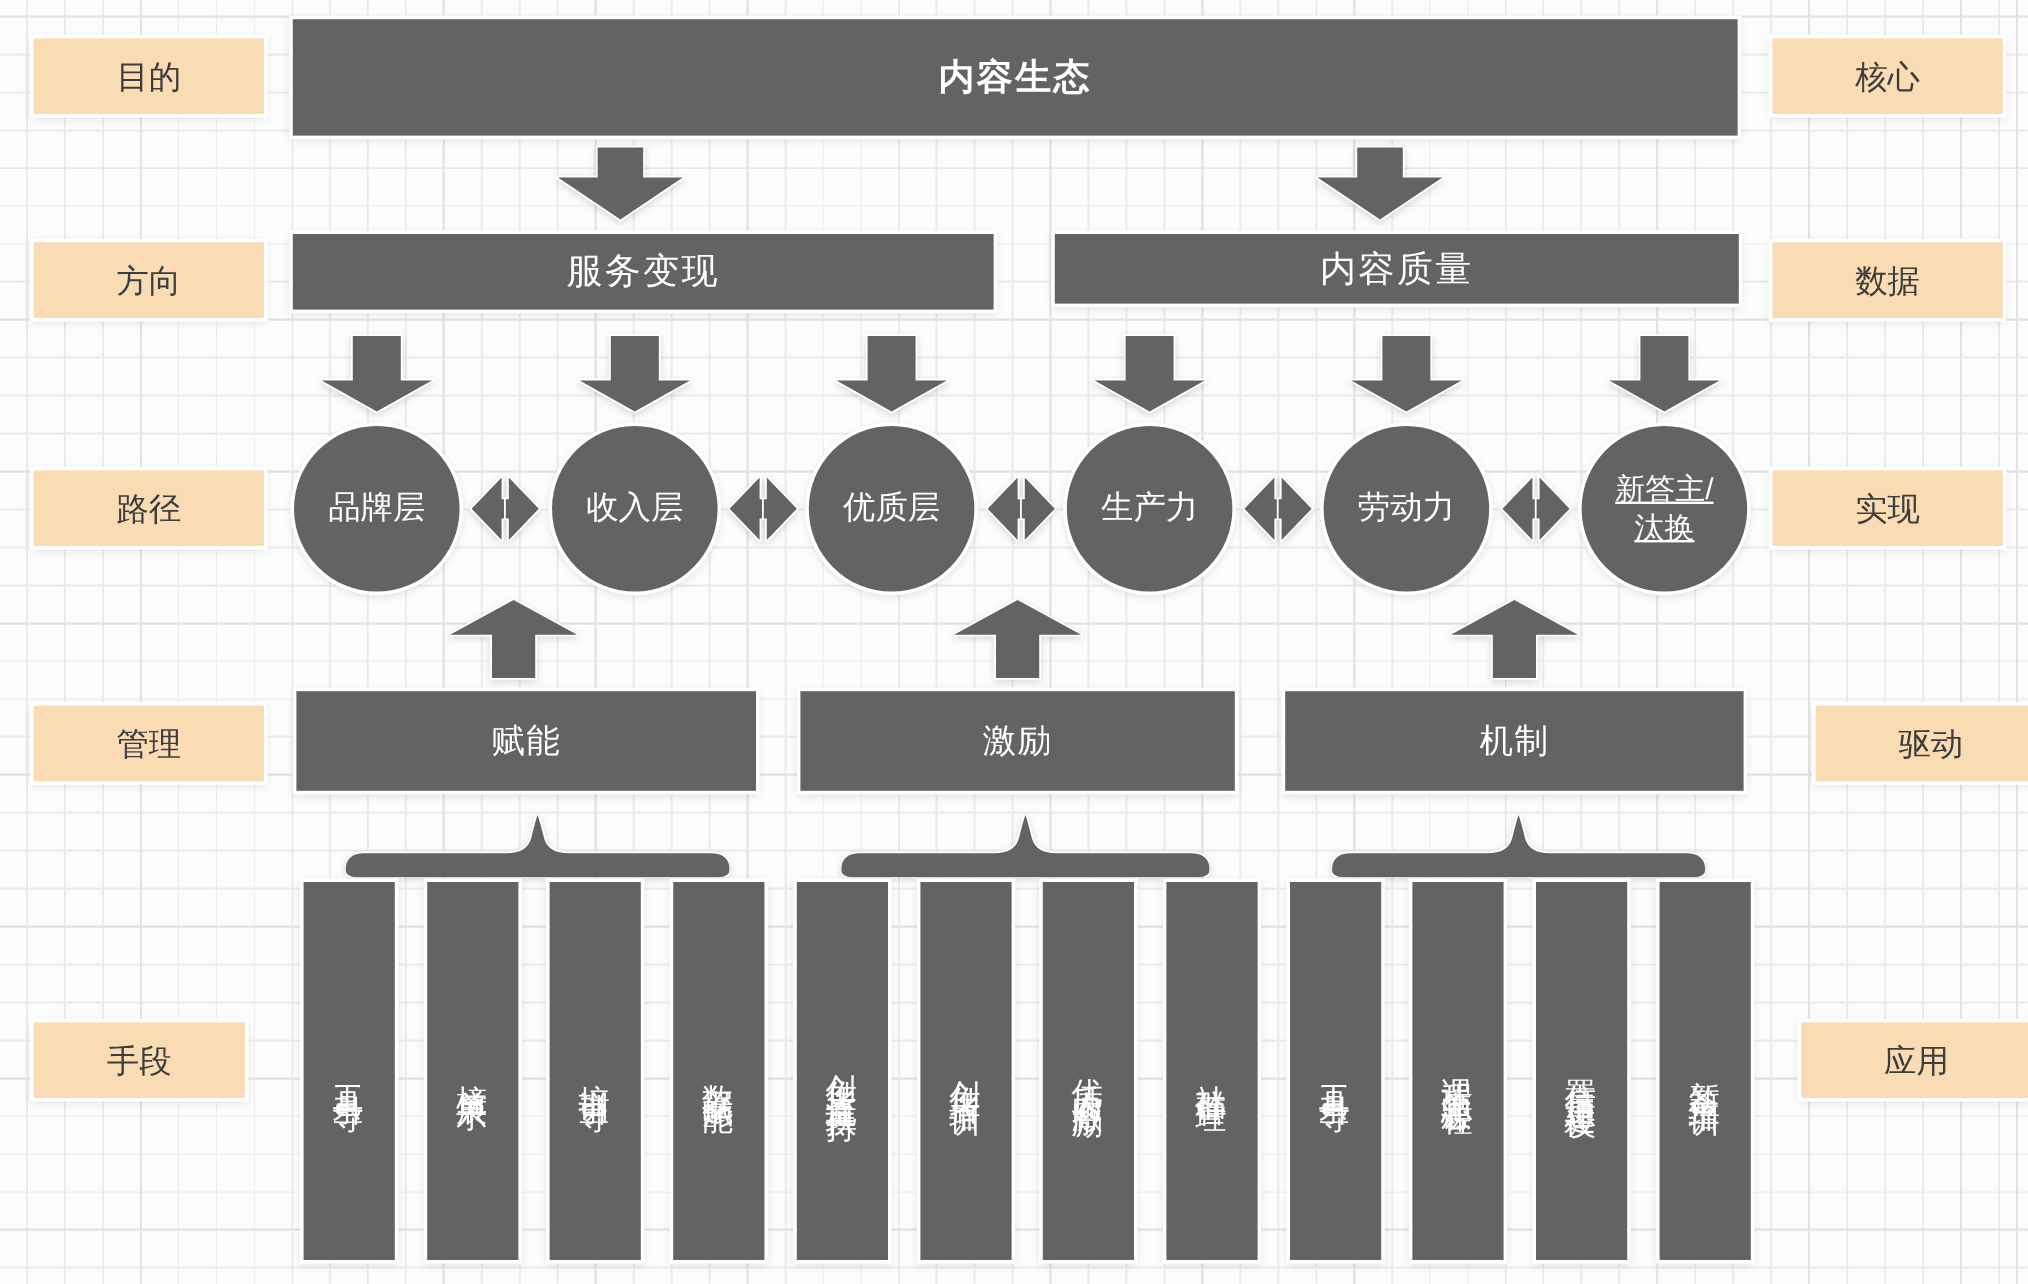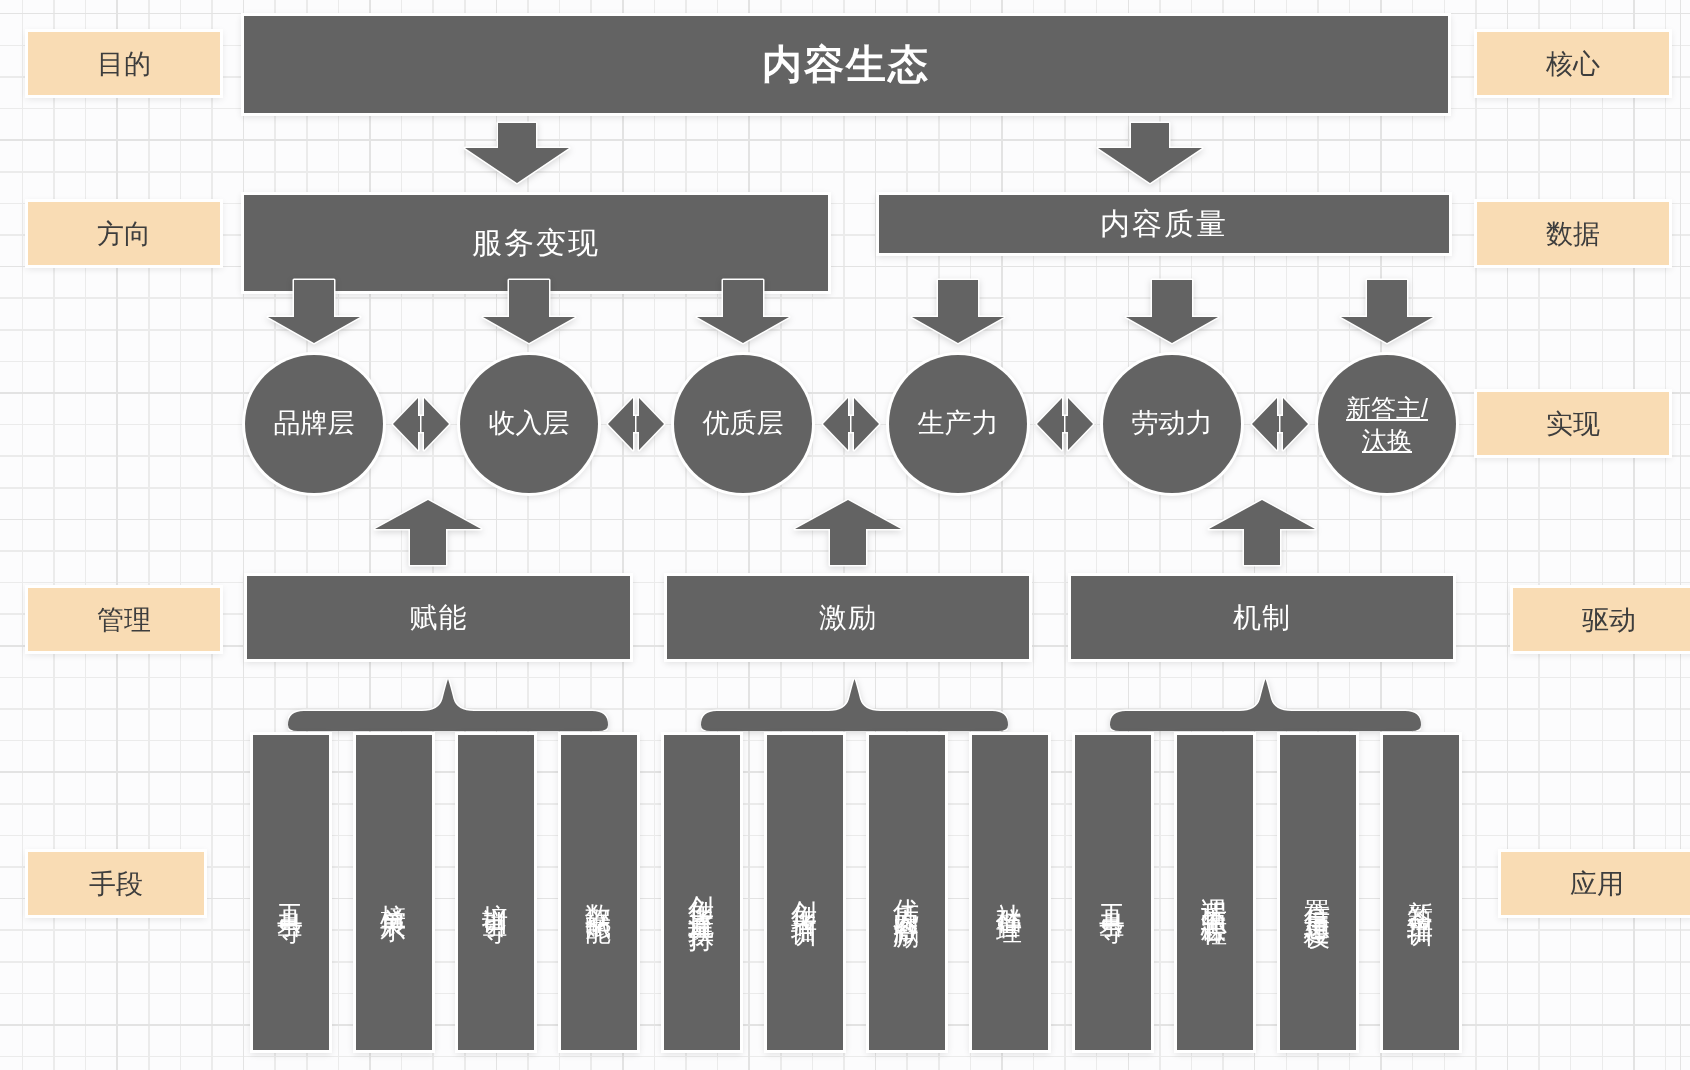--- a/index.html
+++ b/index.html
@@ -30,21 +30,21 @@
   }
   .abs{position:absolute;box-sizing:border-box;}
   
   .node{
     background:var(--node);
     color:var(--text-on-node);
     display:flex;align-items:center;justify-content:center;
     text-align:center;
     box-shadow:0 0 0 3px #fff, 0 2px 7px 2px rgba(0,0,0,.12);
   }
-  .root-node{font-size:40px;font-weight:700;letter-spacing:2px;}
+  .root-node{font-size:30px;font-weight:700;letter-spacing:2px;}
   .branch-node{font-size:30px;font-weight:500;letter-spacing:2px;}
   .mgmt-node{font-size:28px;font-weight:500;letter-spacing:1px;}
   .circle{
     border-radius:50%;
     font-size:27px;font-weight:500;
     white-space:pre-line;line-height:1.3;
   }
   .circle.small-text{font-size:25px;text-decoration:underline;}
   
   .tag{
@@ -77,39 +77,40 @@
   }
   .shape{filter:drop-shadow(0 2px 3px rgba(0,0,0,.14));}
 </style>
 </head>
 <body>
 
 <div class="canvas">
 
   <div class="abs tag" style="left:28px;top:32px;width:192px;height:63px;">目的</div>
   <div class="abs tag" style="left:28px;top:202px;width:192px;height:63px;">方向</div>
+  <div class="abs tag" style="left:28px;top:392px;width:192px;height:63px;">路径</div>
   <div class="abs tag" style="left:28px;top:588px;width:192px;height:63px;">管理</div>
   <div class="abs tag" style="left:28px;top:852px;width:176px;height:63px;">手段</div>
 
   <div class="abs tag" style="left:1477px;top:32px;width:192px;height:63px;">核心</div>
   <div class="abs tag" style="left:1477px;top:202px;width:192px;height:63px;">数据</div>
   <div class="abs tag" style="left:1477px;top:392px;width:192px;height:63px;">实现</div>
   <div class="abs tag" style="left:1477px;top:588px;width:192px;height:63px;margin-left:36px;">驱动</div>
   <div class="abs tag" style="left:1477px;top:852px;width:192px;height:63px;margin-left:24px;">应用</div>
 
   <div class="abs node root-node" style="left:244px;top:16px;width:1204px;height:97px;">内容生态</div>
 
   <svg class="abs shape" style="left:463px;top:121px;" width="108" height="64">
       <polygon points="35,2 73,2 73,27 106,27 54,62 2,27 35,27"></polygon>
     </svg>
   <svg class="abs shape" style="left:1096px;top:121px;" width="108" height="64">
       <polygon points="35,2 73,2 73,27 106,27 54,62 2,27 35,27"></polygon>
     </svg>
 
-  <div class="abs node branch-node" style="left:244px;top:195px;width:584px;height:96px;">服务变现</div>
+  <div class="abs node branch-node" style="left:244px;top:195px;width:584px;height:63px;">服务变现</div>
   <div class="abs node branch-node" style="left:879px;top:195px;width:570px;height:58px;">内容质量</div>
 
   <svg class="abs shape" style="left:266px;top:278px;" width="96" height="67">
       <polygon points="28,2 68,2 68,39 94,39 48,65 2,39 28,39"></polygon>
     </svg>
   <svg class="abs shape" style="left:481px;top:278px;" width="96" height="67">
       <polygon points="28,2 68,2 68,39 94,39 48,65 2,39 28,39"></polygon>
     </svg>
   <svg class="abs shape" style="left:695px;top:278px;" width="96" height="67">
       <polygon points="28,2 68,2 68,39 94,39 48,65 2,39 28,39"></polygon>

